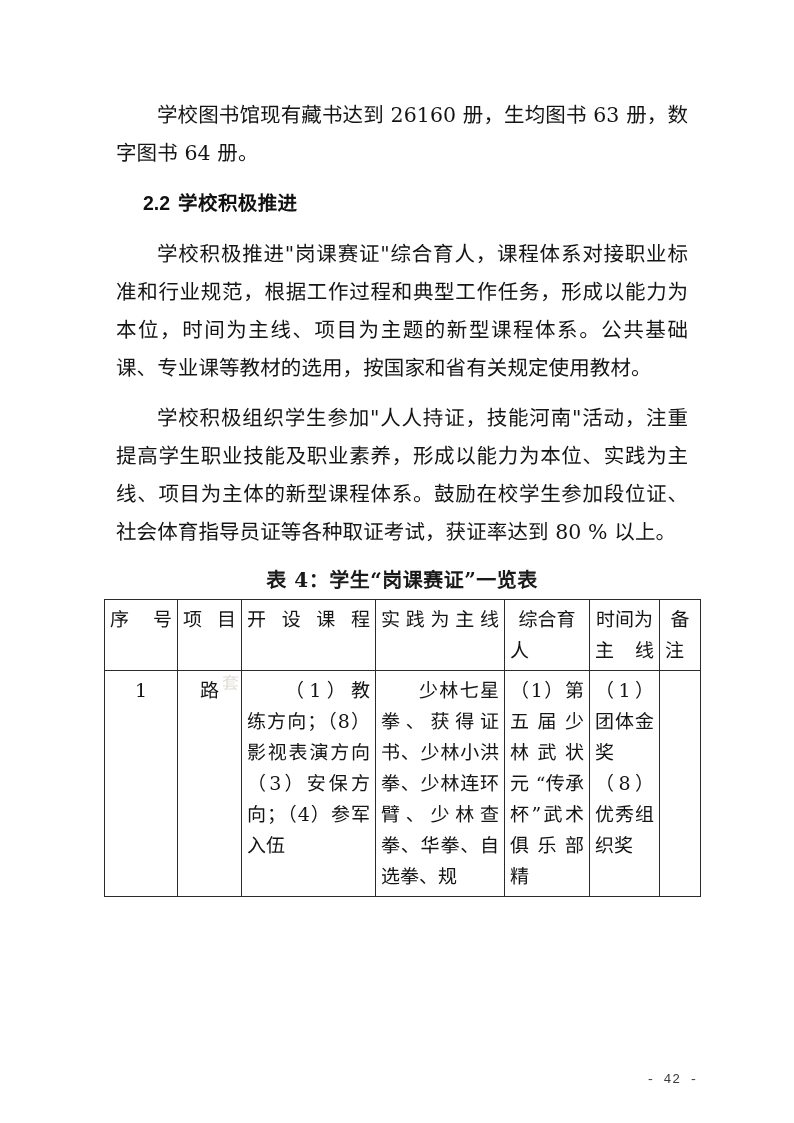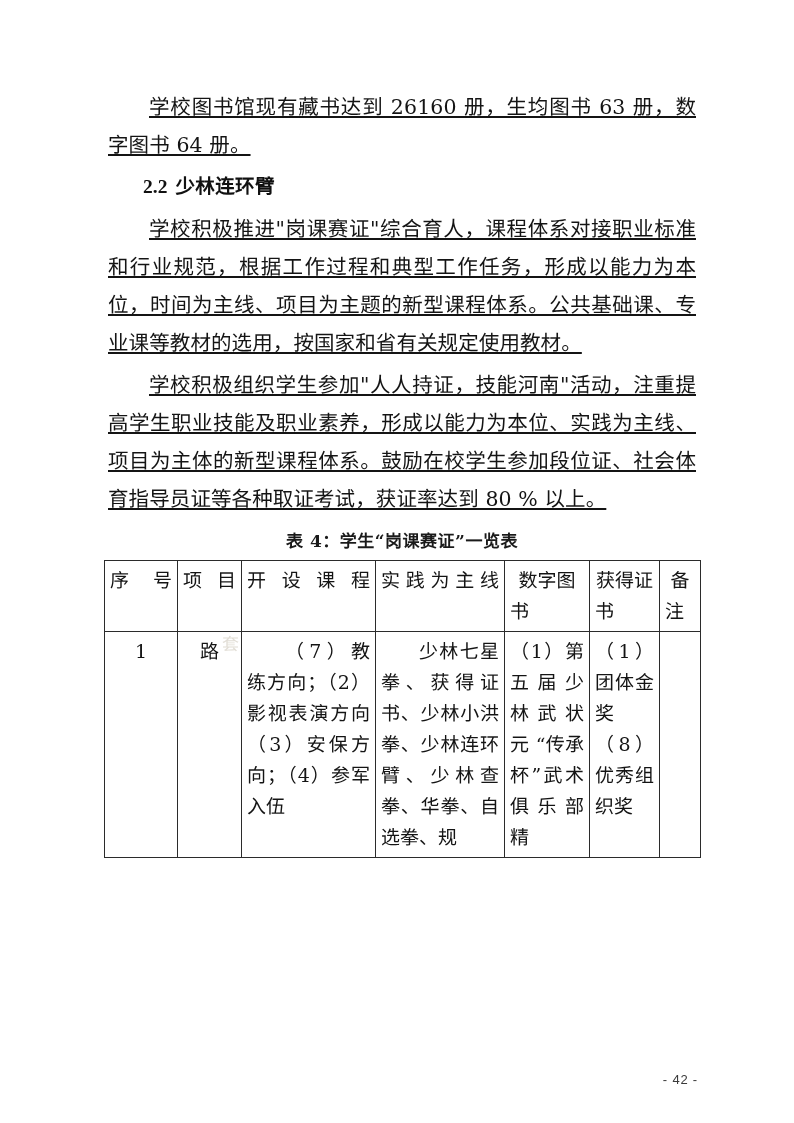--- a/index.html
+++ b/index.html
@@ -27,48 +27,47 @@
     width: 596px;
   }
 
   
   .para {
     font-size: 20.5px;
     line-height: 38px;
     text-align: justify;
     text-justify: inter-ideograph;
     text-indent: 2em;
-    margin: 4px;
+    margin: 12px;
     letter-spacing: 0.1px;
     color: #141414;
-    text-decoration: underline;
   }
 
   
   .heading {
     font-size: 19.5px;
     line-height: 38px;
     font-weight: bold;
     margin: 0;
     text-indent: 2em;
     letter-spacing: 0.4px;
     color: #111;
   }
   .heading .num {
-    font-family: Liberation Serif, serif;
+    font-family: Liberation Sans, sans-serif;
     font-weight: bold;
     letter-spacing: 0;
   }
   .heading .htxt {
     margin-left: 8px;
   }
 
   
   .table-caption {
-    font-size: 17px;
+    font-size: 20px;
     line-height: 34px;
     font-weight: bold;
     text-align: center;
     text-indent: 0;
     margin: 6px 0 2px 0;
     letter-spacing: 0.5px;
   }
 
   
   table.grid {
@@ -151,36 +150,36 @@
     color: #c9c2b4;
     opacity: 0.55;
   }
 
   
   .footer {
     position: absolute;
     right: 96px;
     bottom: 36px;
     font-size: 13px;
-    font-family: Liberation Sans, sans-serif;
+    font-family: Liberation Mono, monospace;
     color: #3a3a3a;
     letter-spacing: 0.8px;
   }
 </style>
 </head>
 <body>
 
 <div class="page">
   <div class="content">
 
     <p class="para">学校图书馆现有藏书达到 26160 册，生均图书 63 册，数字图书 64 册。</p>
 
 
     <p class="heading">
-      <span class="num">2.2</span><span class="htxt">少林连环臂</span>
+      <span class="num">2.2</span><span class="htxt">学校积极推进</span>
     </p>
 
     <p class="para">学校积极推进"岗课赛证"综合育人，课程体系对接职业标准和行业规范，根据工作过程和典型工作任务，形成以能力为本位，时间为主线、项目为主题的新型课程体系。公共基础课、专业课等教材的选用，按国家和省有关规定使用教材。</p>
 
     <p class="para">学校积极组织学生参加"人人持证，技能河南"活动，注重提高学生职业技能及职业素养，形成以能力为本位、实践为主线、项目为主体的新型课程体系。鼓励在校学生参加段位证、社会体育指导员证等各种取证考试，获证率达到 80 % 以上。</p>
 
     <p class="table-caption">表 4：学生“岗课赛证”一览表</p>
 
     <table class="grid">
       <colgroup>
@@ -191,30 +190,30 @@
         <col class="w-comp">
         <col class="w-cert">
         <col class="w-note">
       </colgroup>
       <thead>
         <tr>
           <th class="th-plain">序号</th>
           <th>项目</th>
           <th class="th-plain">开设课程</th>
           <th class="th-plain">实践为主线</th>
-          <th>数字图书</th>
-          <th>获得证书</th>
+          <th>综合育人</th>
+          <th>时间为主线</th>
           <th>备注</th>
         </tr>
       </thead>
       <tbody>
         <tr>
           <td class="c-num">1</td>
           <td class="c-item"><span class="ghost">套</span><span>路</span></td>
-          <td class="c-just">（7）教练方向；（2）影视表演方向（3）安保方向；（4）参军入伍</td>
+          <td class="c-just">（1）教练方向；（8）影视表演方向（3）安保方向；（4）参军入伍</td>
           <td class="c-just2">少林七星拳、获得证书、少林小洪拳、少林连环臂、少林查拳、华拳、自选拳、规</td>
           <td class="c-narrow">（1）第五届少林武状元 “传承杯”武术俱乐部精</td>
           <td class="c-narrow">（1）团体金奖（8）优秀组织奖</td>
           <td class="c-blank"></td>
         </tr>
       </tbody>
     </table>
 
   </div>
 

